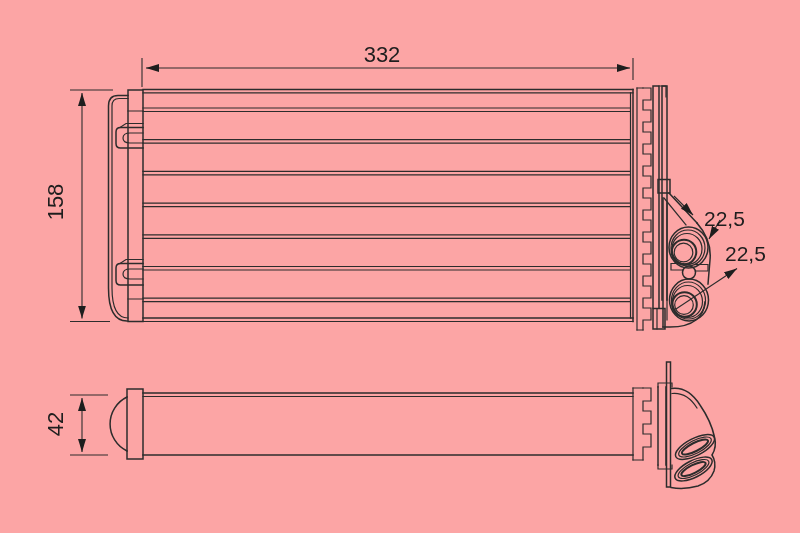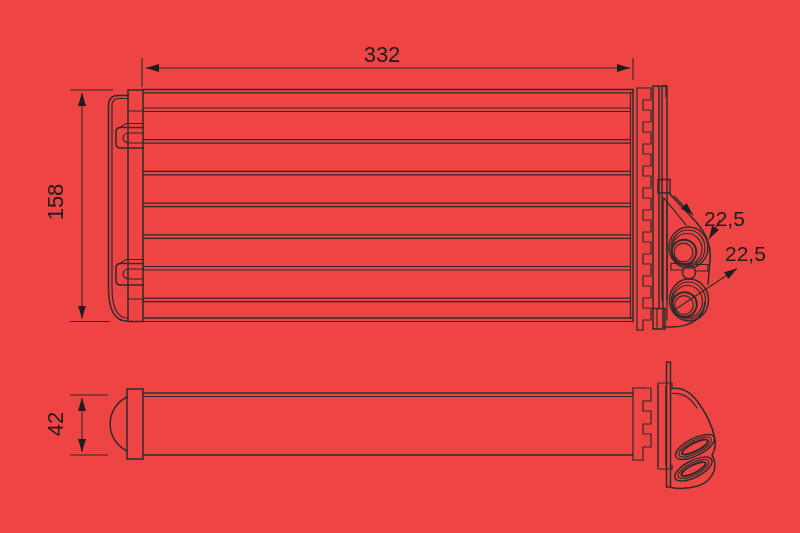--- a/index.html
+++ b/index.html
@@ -7,21 +7,21 @@
     padding: 0;
     background: #ffffff;
     width: 800px;
     height: 533px;
     overflow: hidden;
   }
   .drawing-stage {
     position: relative;
     width: 800px;
     height: 533px;
-    background: #ef4444;
+    background: #fca5a5;
   }
   svg { display: block; }
   .ln  { stroke: #2c2c2c; stroke-width: 1.5; fill: none; stroke-linecap: square; }
   .lnt { stroke: #2c2c2c; stroke-width: 1.2; fill: none; stroke-linecap: square; }
   .lnh { stroke: #2c2c2c; stroke-width: 2;   fill: none; stroke-linecap: square; }
   .dim { stroke: #2c2c2c; stroke-width: 1.1; fill: none; }
   .dim-text {
     font-family: "Liberation Sans", "DejaVu Sans", sans-serif;
     font-size: 21px;
     fill: #1e1e1e;

